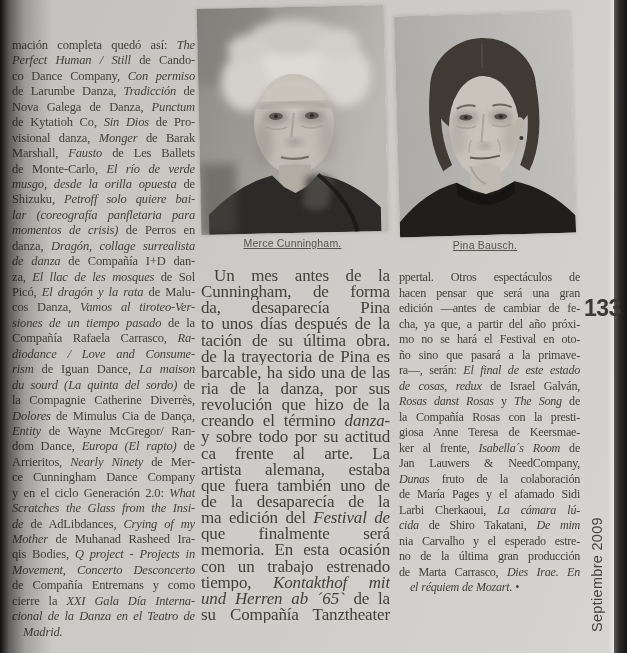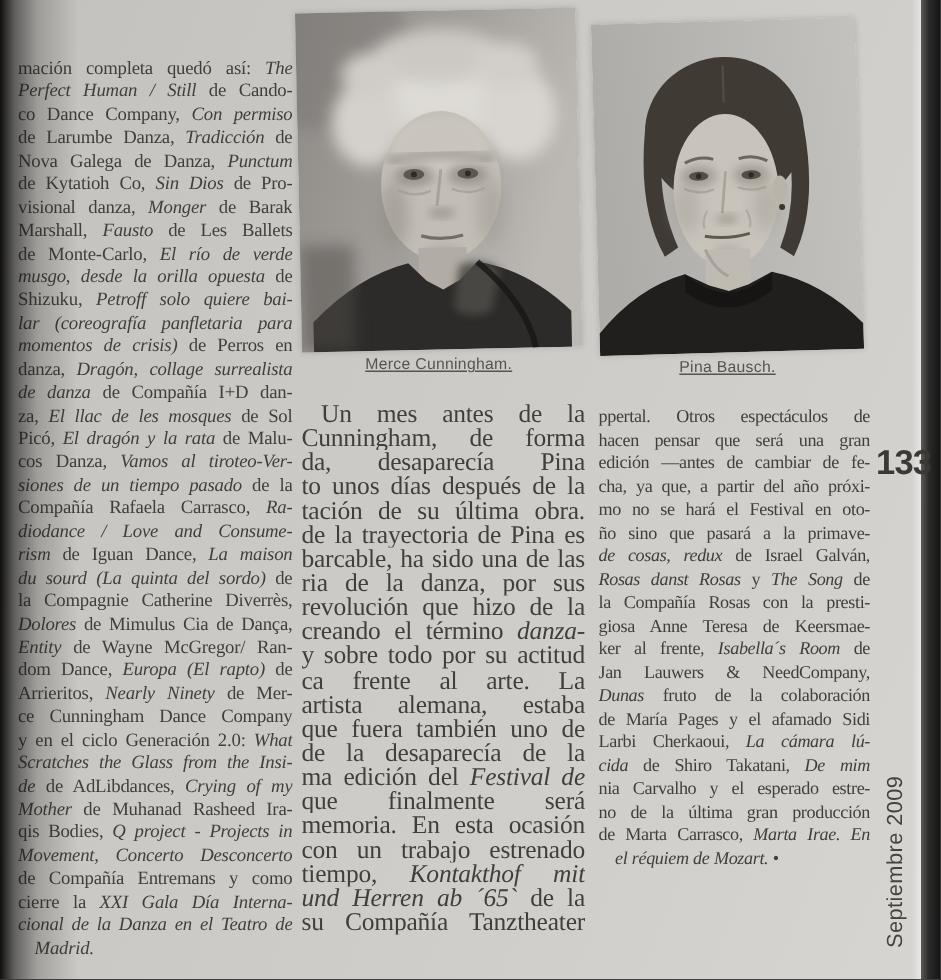--- a/index.html
+++ b/index.html
@@ -240,33 +240,34 @@
       <div class="tline"><span class="it">und Herren ab ´65`</span><span> de la mano de</span></div>
       <div class="tline"><span>su Compañía Tanztheater Wu-</span></div>
     </div>
   <div class="col col-right">
       <div class="tline"><span>ppertal. Otros espectáculos de</span></div>
       <div class="tline"><span>hacen pensar que será una gran</span></div>
       <div class="tline"><span>edición —antes de cambiar de fe-</span></div>
       <div class="tline"><span>cha, ya que, a partir del año próxi-</span></div>
       <div class="tline"><span>mo no se hará el Festival en oto-</span></div>
       <div class="tline"><span>ño sino que pasará a la primave-</span></div>
+      <div class="tline"><span>ra—, serán: </span><span class="it">El final de este estado</span></div>
       <div class="tline"><span class="it">de cosas, redux</span><span> de Israel Galván,</span></div>
       <div class="tline"><span class="it">Rosas danst Rosas</span><span> y </span><span class="it">The Song</span><span> de</span></div>
       <div class="tline"><span>la Compañía Rosas con la presti-</span></div>
       <div class="tline"><span>giosa Anne Teresa de Keersmae-</span></div>
       <div class="tline"><span>ker al frente, </span><span class="it">Isabella´s Room</span><span> de</span></div>
       <div class="tline"><span>Jan Lauwers &amp; NeedCompany,</span></div>
       <div class="tline"><span class="it">Dunas</span><span> fruto de la colaboración</span></div>
       <div class="tline"><span>de María Pages y el afamado Sidi</span></div>
       <div class="tline"><span>Larbi Cherkaoui, </span><span class="it">La cámara lú-</span></div>
       <div class="tline"><span class="it">cida</span><span> de Shiro Takatani, </span><span class="it">De mim</span></div>
       <div class="tline"><span>nia Carvalho y el esperado estre-</span></div>
       <div class="tline"><span>no de la última gran producción</span></div>
-      <div class="tline"><span>de Marta Carrasco, </span><span class="it">Marta Irae. En</span></div>
+      <div class="tline"><span>de Marta Carrasco, </span><span class="it">Dies Irae. En</span></div>
       <div class="tline last"><span class="it">el réquiem de Mozart.</span><span>  •</span></div>
     </div>
 
   <div class="page-number">133</div>
   <div class="issue-date">Septiembre 2009</div>
 
   <div class="gutter-shadow"></div>
   <div class="page-edge-highlight"></div>
   <div class="page-edge-dark"></div>
 

